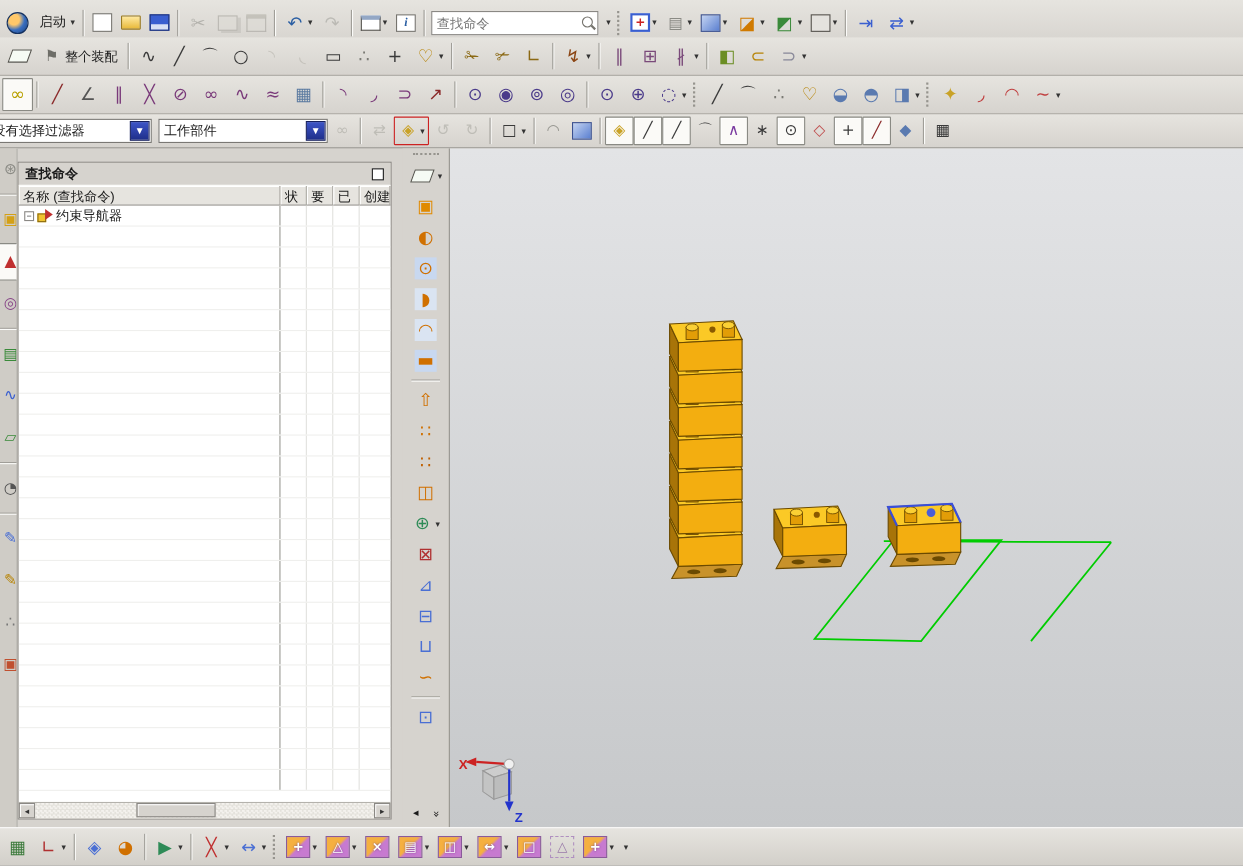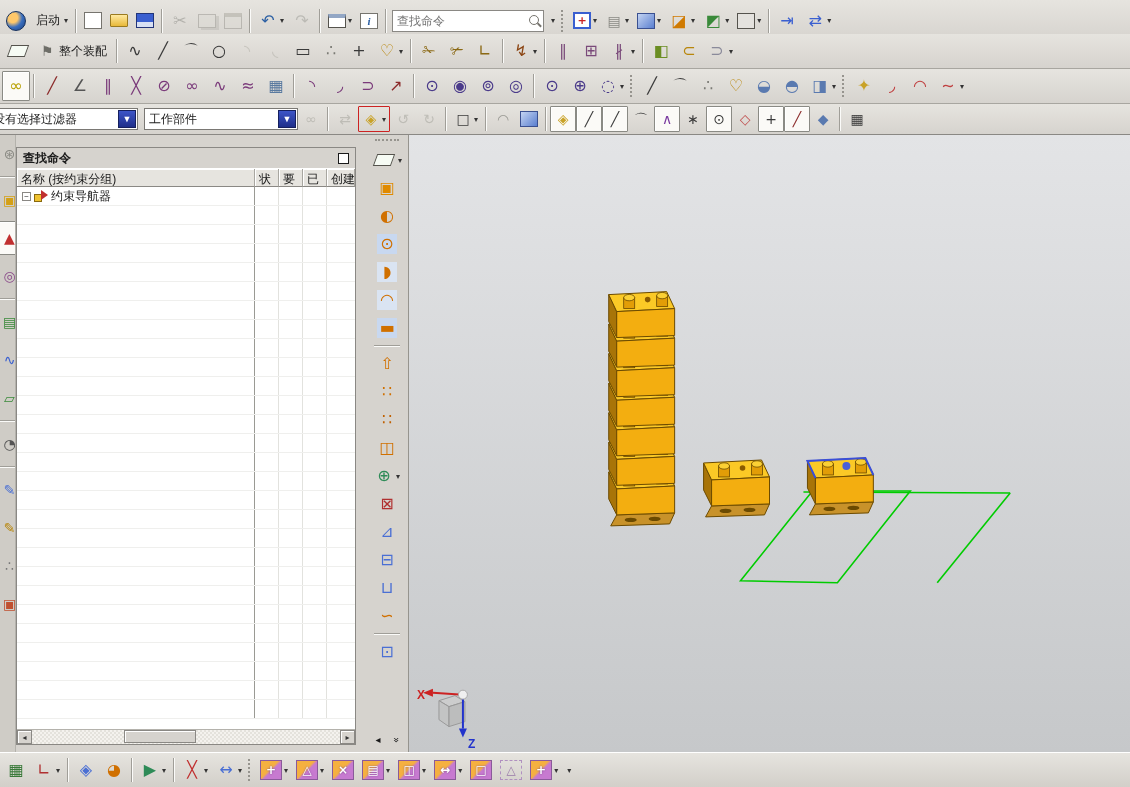--- a/index.html
+++ b/index.html
@@ -513,21 +513,21 @@
           </div>
         </div>
     </div>
 
     <div class="navpanel">
       <div class="ptitle">
         <span>查找命令</span>
         <span class="pmax"></span>
       </div>
       <div class="phead">
-        <div class="hcell hc0">名称 (按约束分组)</div>
+        <div class="hcell hc0">名称 (查找命令)</div>
         <div class="hcell hc1">状</div>
         <div class="hcell hc2">要</div>
         <div class="hcell hc3">已</div>
         <div class="hcell hc4">创建</div>
       </div>
       <div class="pbody" id="pbody">
         <div class="prow">
           <div class="pcell pc0">
             <span class="treeminus">−</span>
             <span class="treeicon"></span>

